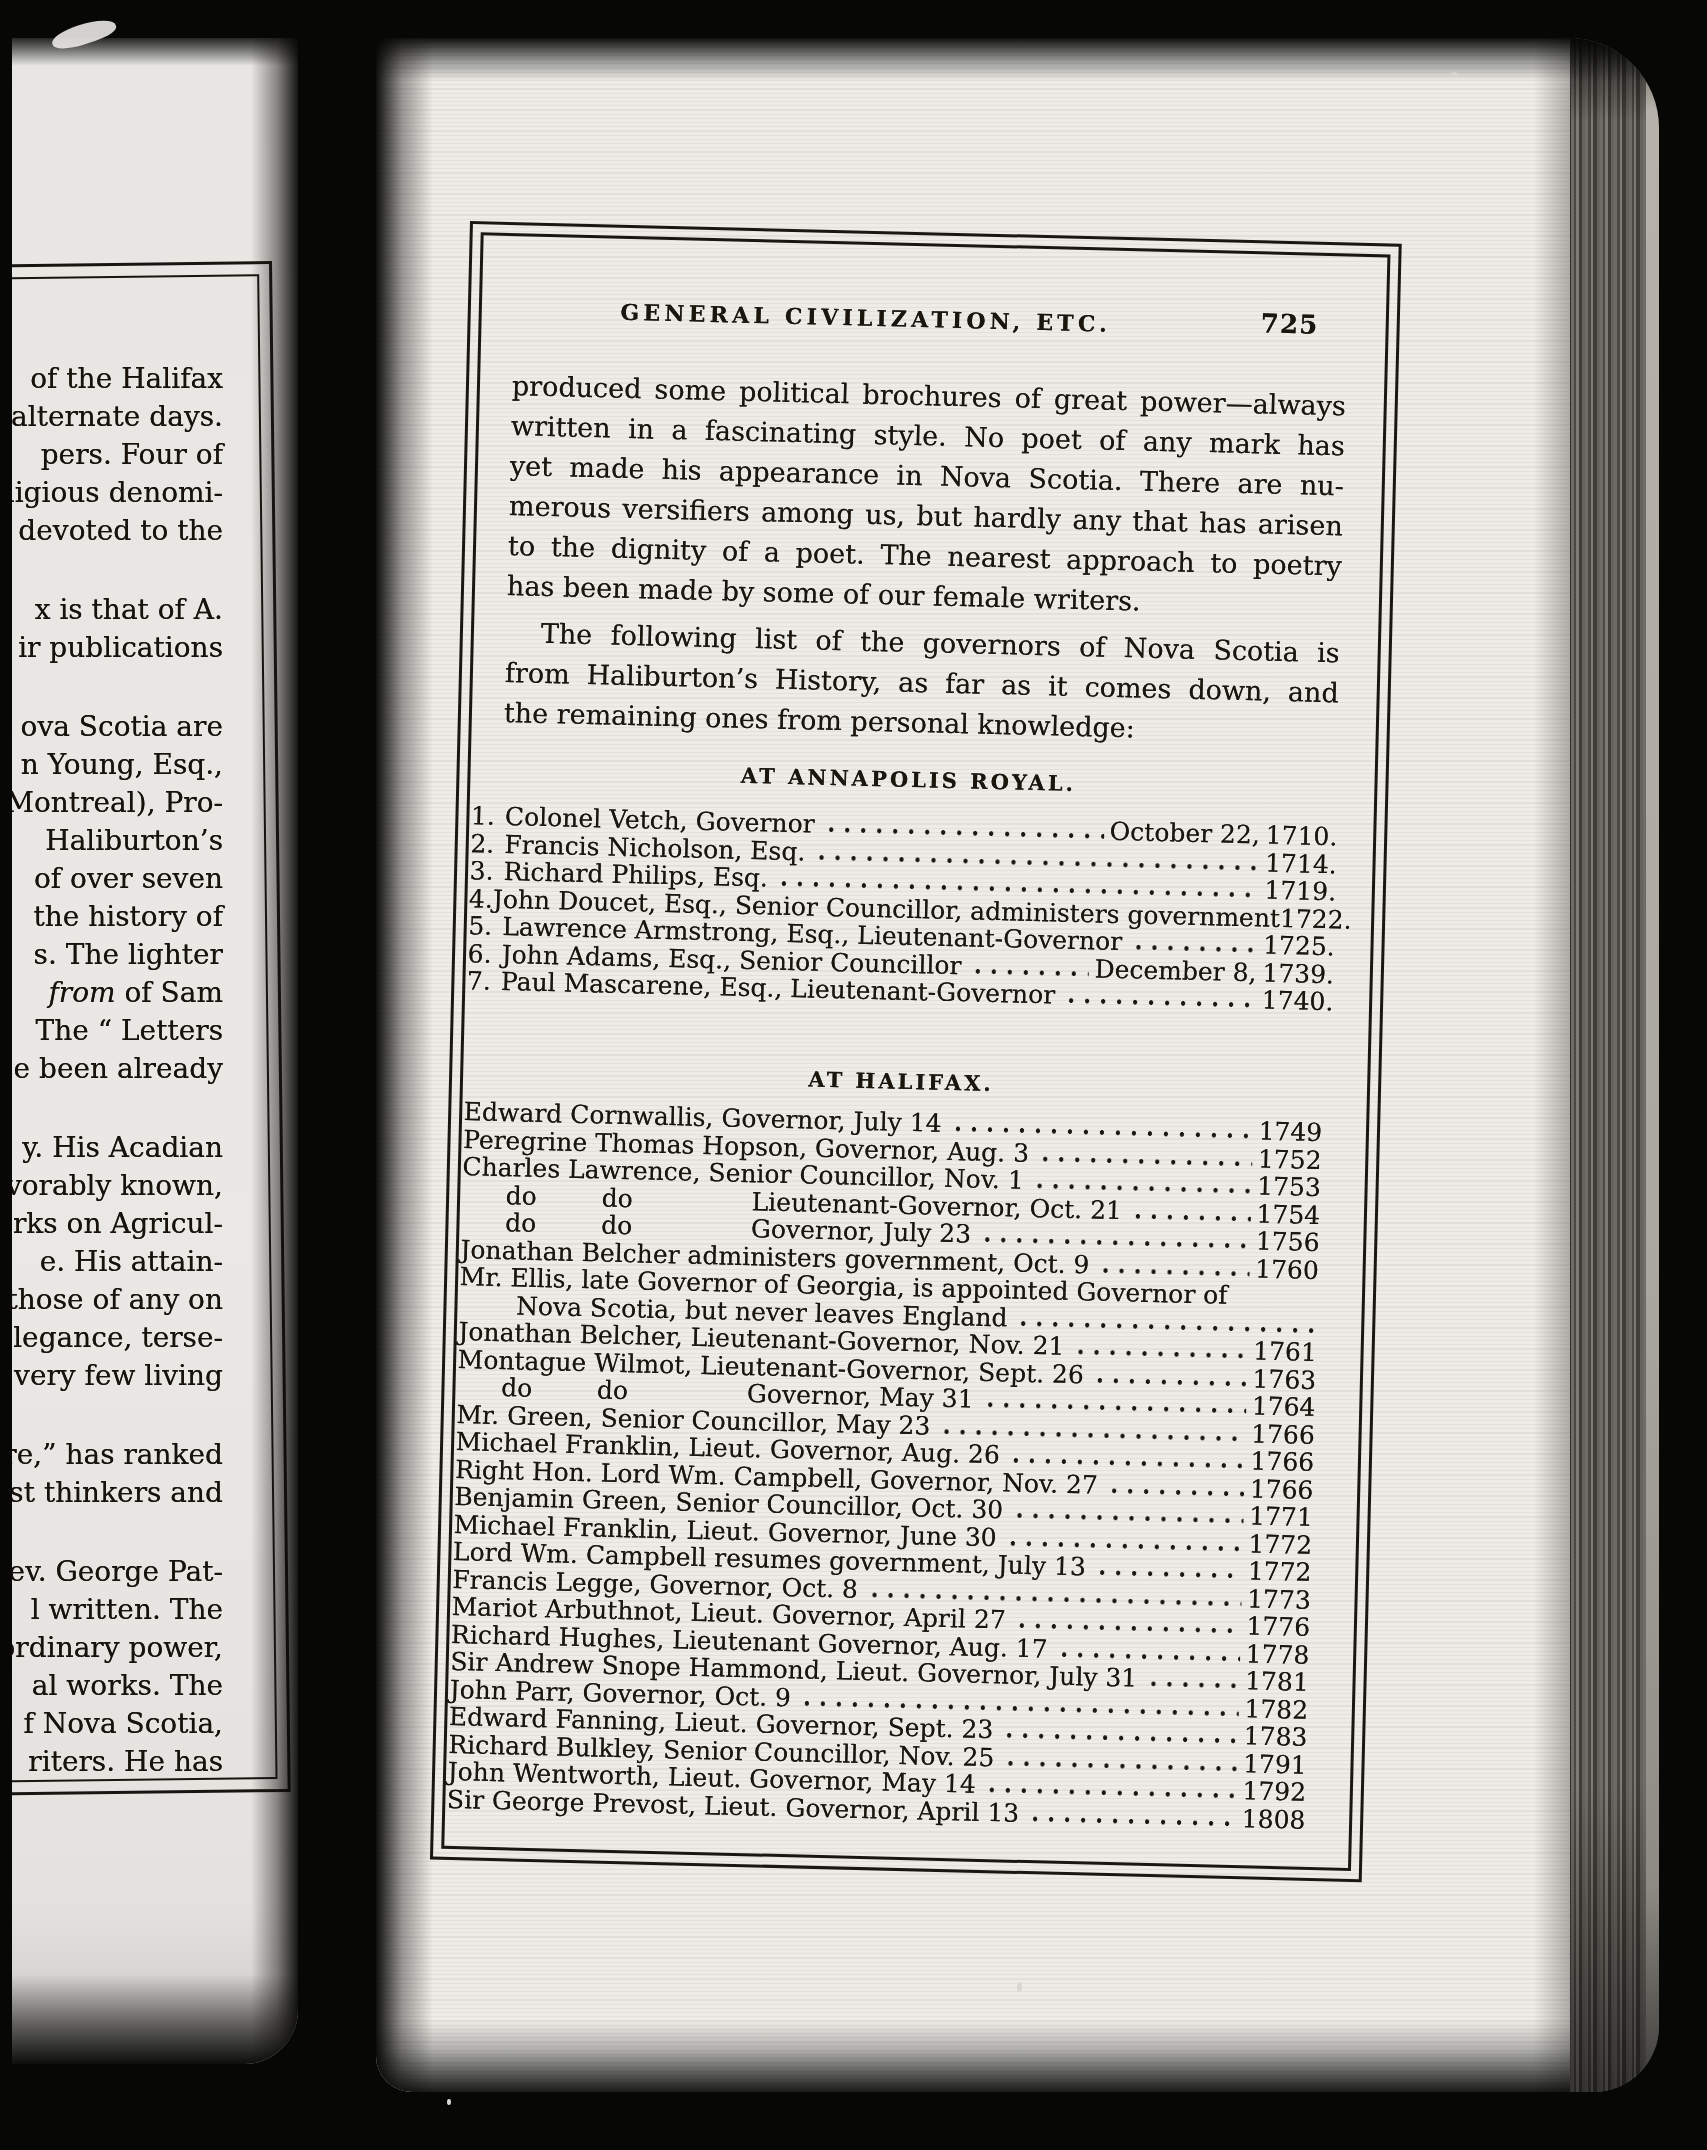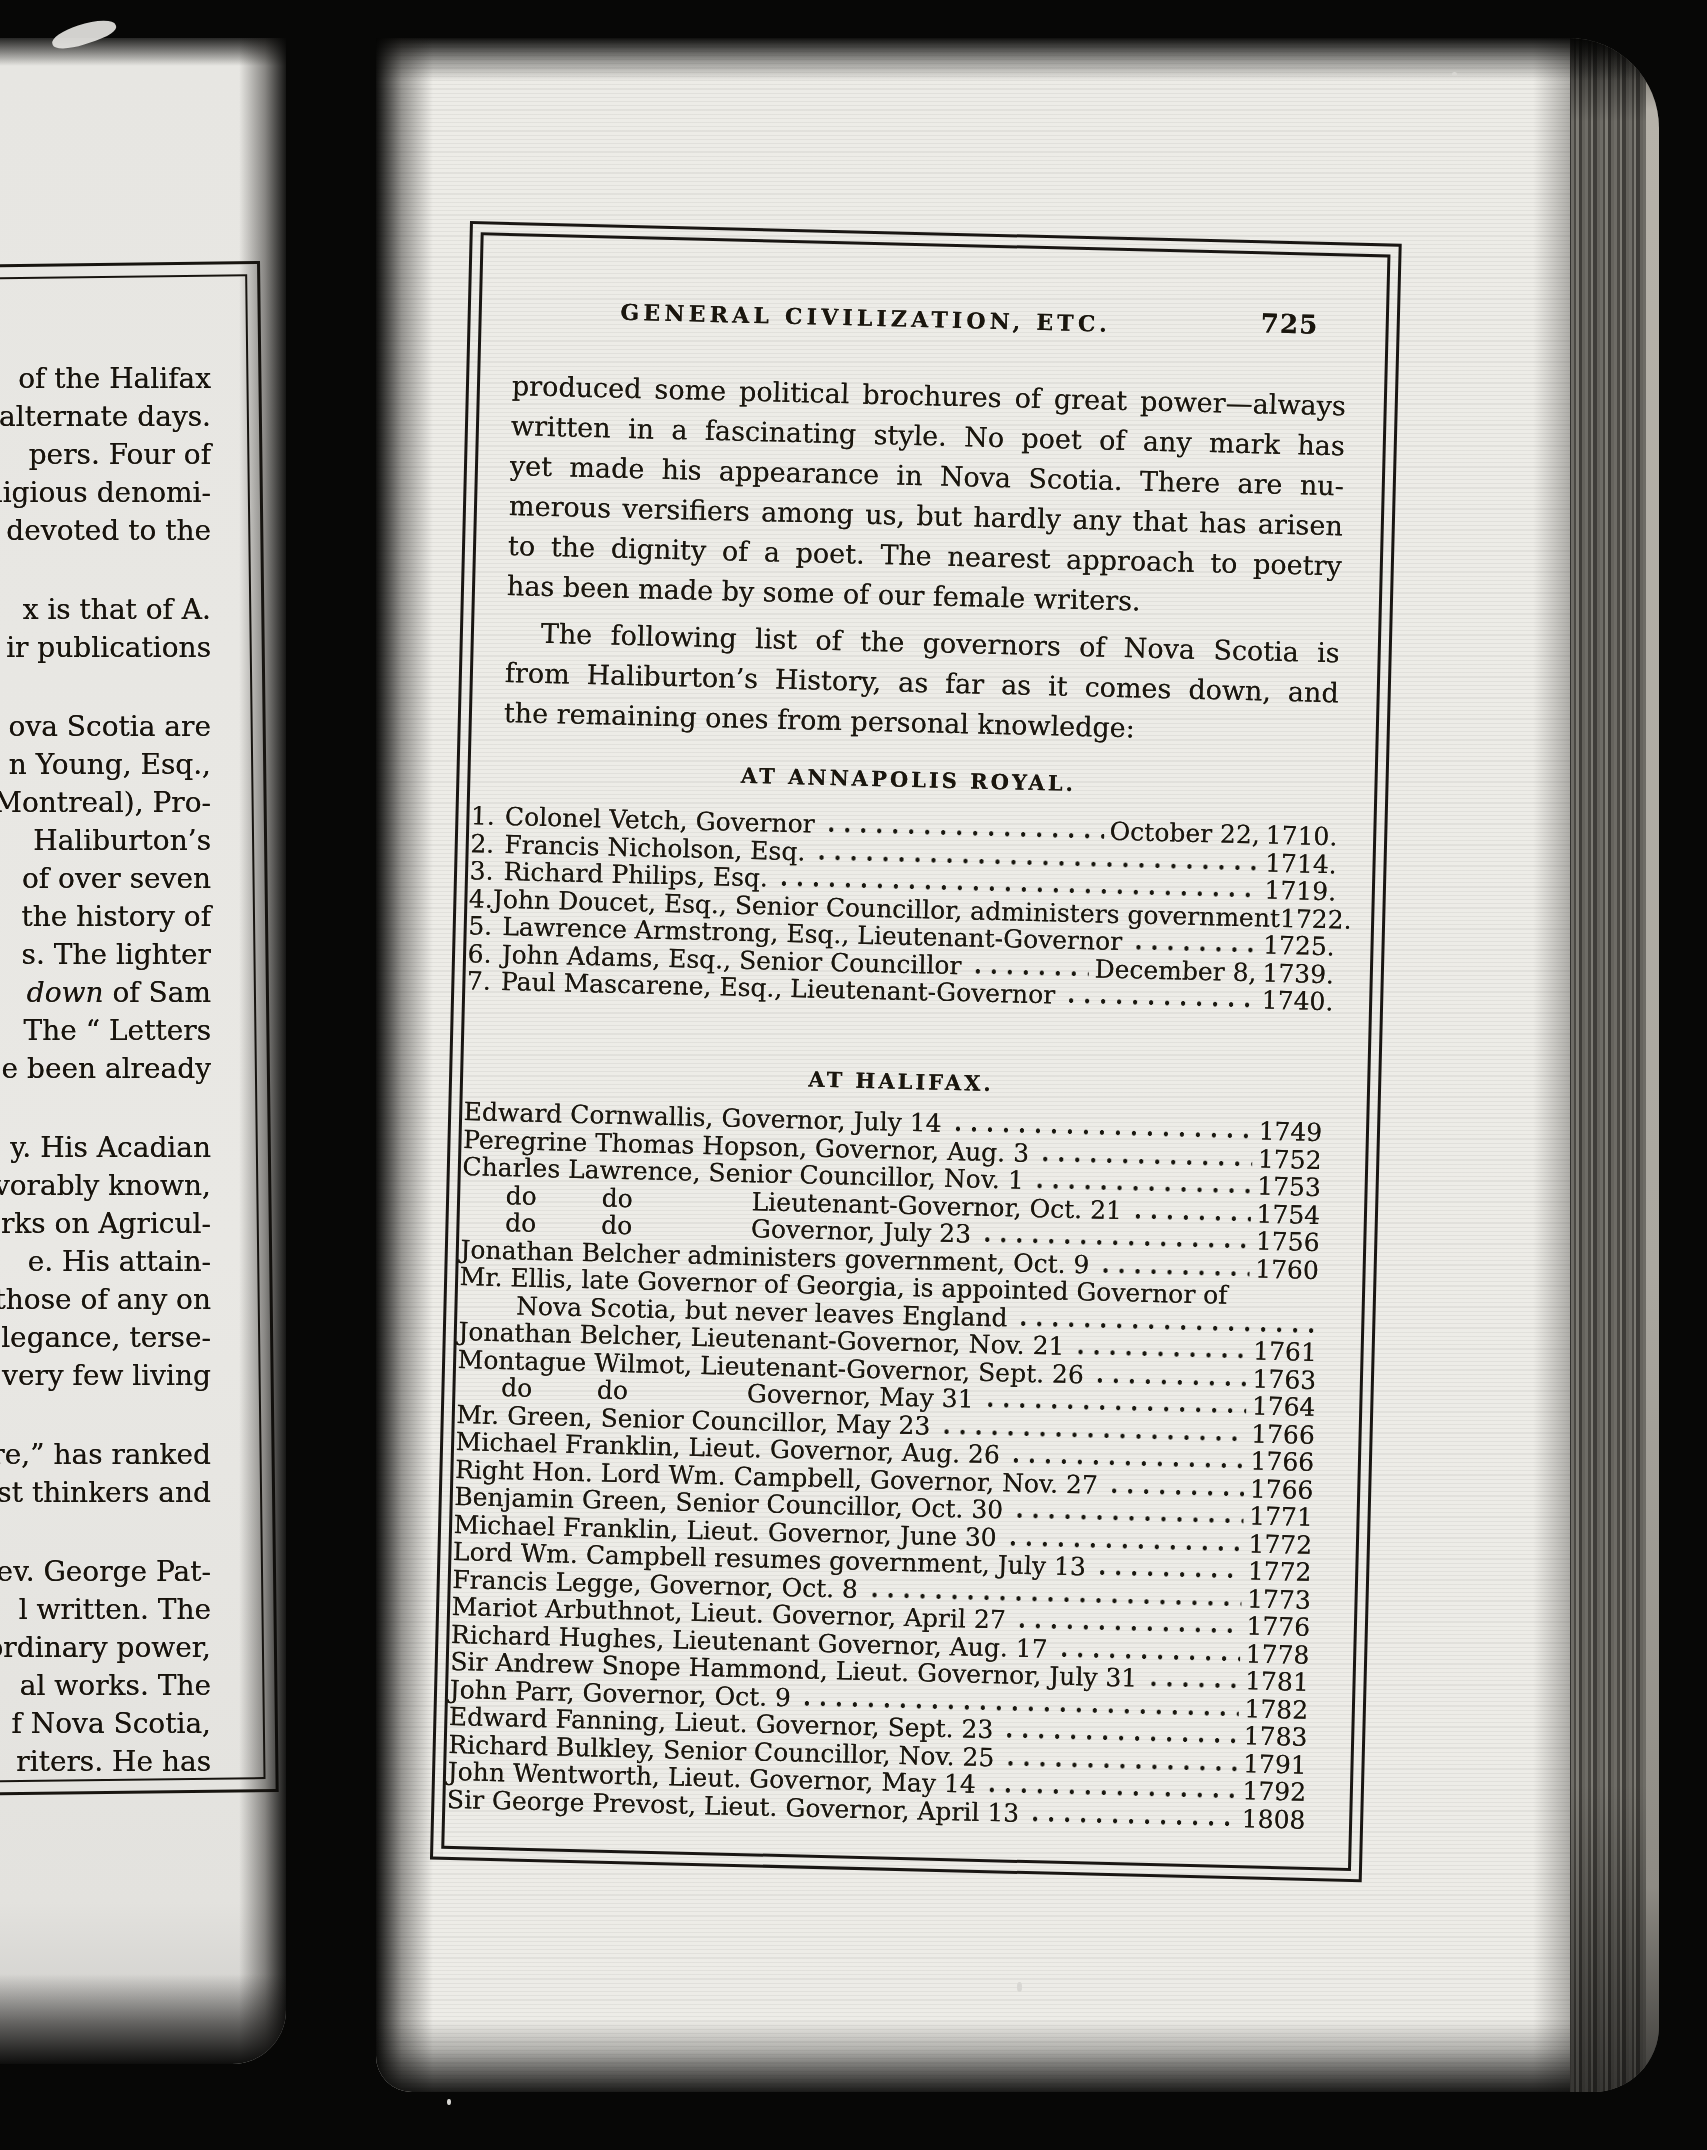--- a/index.html
+++ b/index.html
@@ -3,21 +3,21 @@
 <meta charset="utf-8">
 <style>
   html,body{margin:0;padding:0;}
   body{
     width:1708px;height:2151px;position:relative;overflow:hidden;
     background:#070706;
     font-family:"DejaVu Serif","Liberation Serif",serif;
   }
   
   .left-page{
-    position:absolute;left:0;top:38px;width:286px;height:2026px;
+    position:absolute;left:12px;top:38px;width:286px;height:2026px;
     background:linear-gradient(180deg,#d6d5d1 0,#e7e6e2 25px,#e9e8e4 60%,#e3e2de 92%,#cfcecb 98%);
     border-radius:0 0 54px 0;overflow:hidden;
   }
   .lp-right-shadow{position:absolute;right:0;top:0;bottom:0;width:47px;
     background:linear-gradient(90deg,rgba(0,0,0,0) 0,rgba(20,18,16,.45) 55%,rgba(5,5,4,.92) 100%);}
   .lp-bottom-shadow{position:absolute;left:0;right:0;bottom:0;height:90px;
     background:linear-gradient(180deg,rgba(0,0,0,0) 0,rgba(10,9,8,.55) 55%,rgba(4,4,3,.95) 100%);}
   .lp-top-shadow{position:absolute;left:0;right:0;top:0;height:27.5px;
     background:linear-gradient(180deg,rgba(8,8,7,.85) 0,rgba(8,8,7,0) 100%);}
   .lp-frame{
@@ -112,21 +112,21 @@
       <div class="lline">devoted to the</div>
       <div class="lline gap">x is that of A.</div>
       <div class="lline">ir publications</div>
       <div class="lline gap">ova Scotia are</div>
       <div class="lline">n Young, Esq.,</div>
       <div class="lline">Montreal), Pro-</div>
       <div class="lline">Haliburton’s</div>
       <div class="lline">of over seven</div>
       <div class="lline">the history of</div>
       <div class="lline">s.  The lighter</div>
-      <div class="lline"><em>down</em> of Sam</div>
+      <div class="lline"><em>from</em> of Sam</div>
       <div class="lline">The “ Letters</div>
       <div class="lline">e been already</div>
       <div class="lline gap">y.  His Acadian</div>
       <div class="lline">vorably known,</div>
       <div class="lline">rks on Agricul-</div>
       <div class="lline">e.  His attain-</div>
       <div class="lline">those of any on</div>
       <div class="lline">elegance, terse-</div>
       <div class="lline">very few living</div>
       <div class="lline gap">ure,” has ranked</div>

